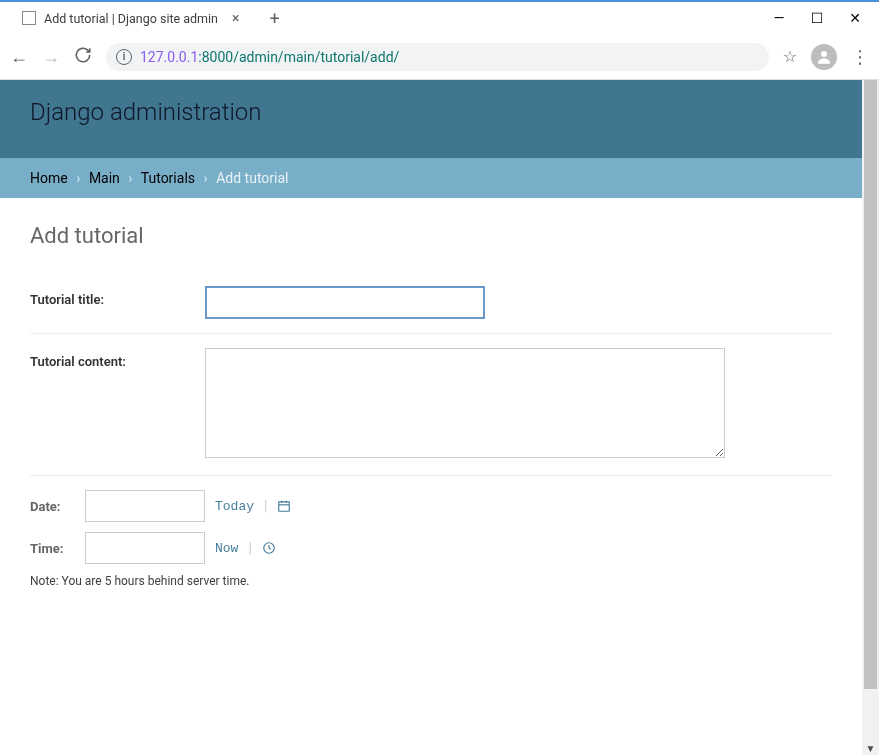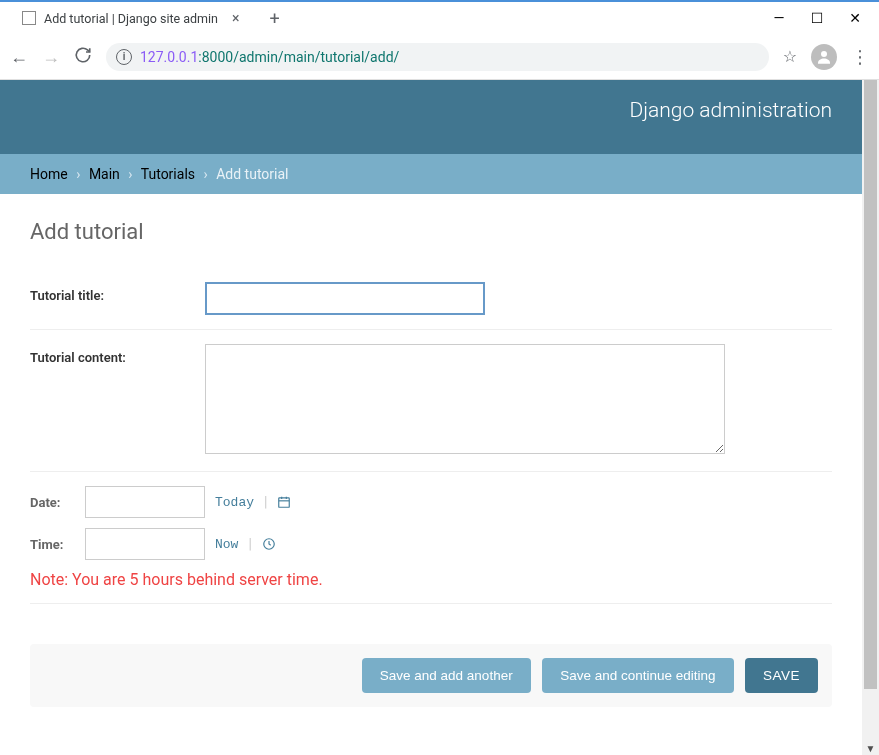--- a/index.html
+++ b/index.html
@@ -29,21 +29,21 @@
 
     
     .viewport { display: flex; height: calc(755px - 78px); }
     .content { flex: 1; overflow-y: auto; }
     .scrollbar { width: 17px; background: #f1f1f1; position: relative; }
     .scrollbar-thumb { position:absolute; top:0; left:2px; right:2px; height: 90%; background:#c1c1c1; }
     .scrollbar-arrow { position:absolute; left:0; right:0; bottom:0; height:17px; background:#f1f1f1; display:flex; align-items:center; justify-content:center; font-size:10px; color:#505050; }
 
     
     .dj-header { background: #417690; color: #fff; padding: 18px 30px; }
-    .dj-header h1 { font-size: 21px; font-weight: 300; color: #ffffff; margin-bottom: 14px; text-align: right; }
+    .dj-header h1 { font-size: 24px; font-weight: 300; color: #0f172a; margin-bottom: 14px; }
     .dj-user-tools { font-size: 11.5px; font-weight: bold; letter-spacing: 0.3px; }
     .dj-user-tools a { color: #fff; text-decoration: none; border-bottom: 1px solid rgba(255,255,255,0.6); }
     .dj-user-tools .sep { margin: 0 4px; }
 
     .breadcrumbs { background: #79aec8; color: #e9f2f7; padding: 12px 30px; font-size: 14px; }
     .breadcrumbs a { color: #000000; text-decoration: none; }
     .breadcrumbs .chev { margin: 0 5px; color: #d6e6f0; }
 
     .dj-main { padding: 25px 30px 40px; }
     .dj-main h1.page-title { font-size: 22px; font-weight: 400; color: #666; margin-bottom: 24px; }
@@ -55,21 +55,21 @@
     .tf { width: 280px; height: 33px; padding: 5px 8px; border: 1px solid #ccc; font-size: 13px; }
     .tf.focused { border: 2px solid #6799c8; outline: none; }
     .ta { width: 520px; height: 110px; padding: 6px; border: 1px solid #ccc; font-size: 13px; resize: both; }
 
     .datetime-sub { display: flex; align-items: center; gap: 10px; margin-bottom: 10px; }
     .datetime-sub label { font-size: 13px; font-weight: 700; color: #666; width: 45px; }
     .dt-input { width: 120px; height: 32px; padding: 4px 6px; border: 1px solid #ccc; font-size: 13px; }
     .dt-link { color: #447e9b; font-size: 13px; text-decoration: none; font-family: Liberation Mono, monospace; }
     .dt-icon { color: #447e9b; font-size: 14px; display: inline-flex; align-items: center; }
     .dt-sep { color: #ccc; }
-    .helptext { font-size: 16px; color: #ef4444; }
+    .helptext { font-size: 12px; color: #404040; }
 
     .submit-row { background: #f8f8f8; padding: 14px 14px; margin-top: 40px; text-align: right; border-radius: 4px; }
     .submit-row input, .submit-row button { border: none; padding: 10px 18px; font-size: 13.5px; color: #fff; border-radius: 4px; cursor: pointer; margin-left: 8px; }
     .btn-default { background: #79aec8; }
     .btn-primary { background: #417690; font-weight: 500; letter-spacing: 0.5px; }
   </style>
 </head>
 <body>
 
 <div class="browser-chrome">
@@ -170,24 +170,19 @@
               <svg width="14" height="14" viewBox="0 0 24 24" fill="none" stroke="#447e9b" stroke-width="2">
                   <circle cx="12" cy="12" r="9"></circle>
                   <path d="M12 7v5l3 2"></path>
                 </svg>
             </span>
           </div>
           <div class="helptext">Note: You are 5 hours behind server time.</div>
         </div>
       </div>
 
-      <div class="submit-row">
-        <button type="button" class="btn-default">Save and add another</button>
-        <button type="button" class="btn-default">Save and continue editing</button>
-        <button type="submit" class="btn-primary">SAVE</button>
-      </div>
     </div>
   </div>
   <div class="scrollbar">
     <div class="scrollbar-thumb"></div>
     <div class="scrollbar-arrow">▼</div>
   </div>
 </div>
 
 </body></html>

